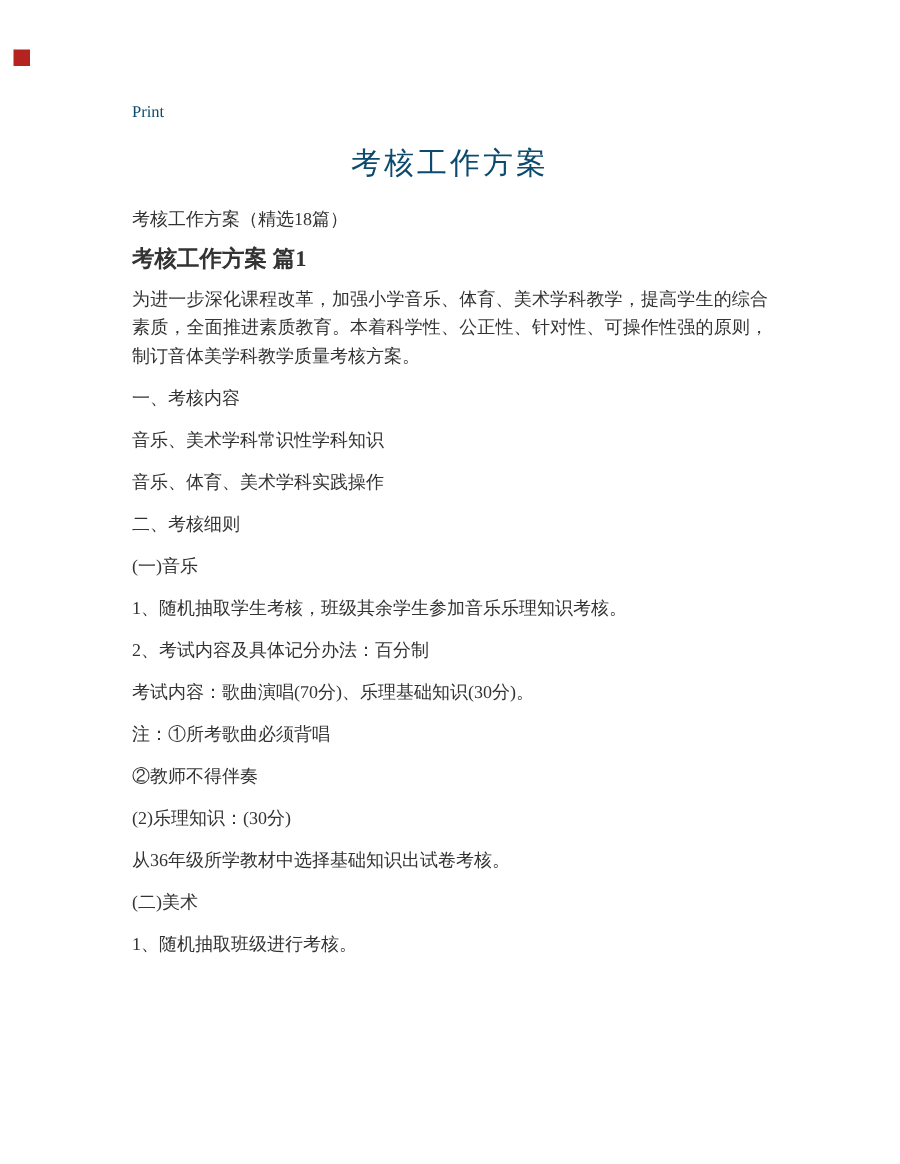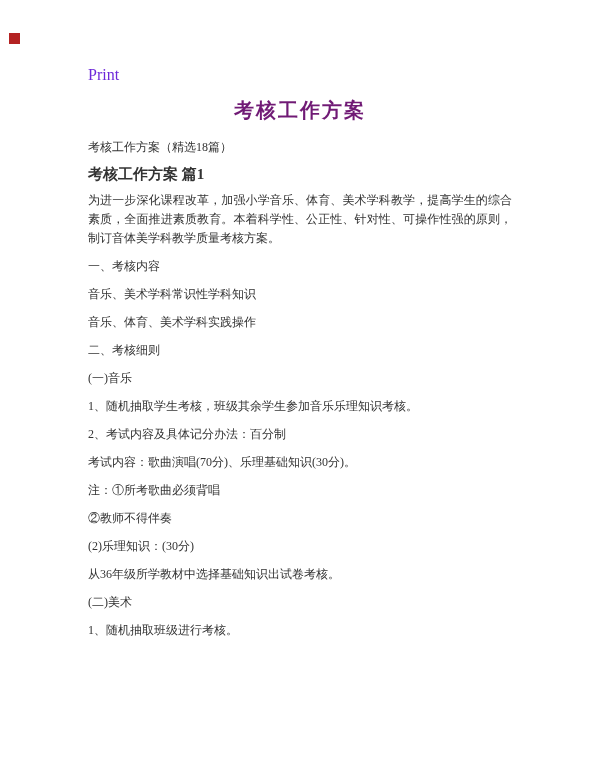--- a/index.html
+++ b/index.html
@@ -26,33 +26,33 @@
   }
   .content {
     position: absolute;
     left: 88px;
     top: 0;
     width: 424px;
   }
   .print-link {
     display: inline-block;
     margin-top: 68px;
-    font-size: 16px;
+    font-size: 11px;
     line-height: 14px;
-    color: #6d28d9;
+    color: #0c4a6e;
     text-decoration: none;
     cursor: pointer;
   }
   .doc-title {
     margin: 13px 0 0 0;
     text-align: center;
     font-size: 20px;
     line-height: 26px;
-    font-weight: bold;
-    color: #701a75;
+    font-weight: normal;
+    color: #0c4a6e;
     letter-spacing: 2px;
   }
   .doc-subtitle {
     margin: 16px 0 0 0;
     font-size: 12px;
     line-height: 17px;
     font-weight: normal;
   }
   .section-heading {
     margin: 10px 0 0 0;

